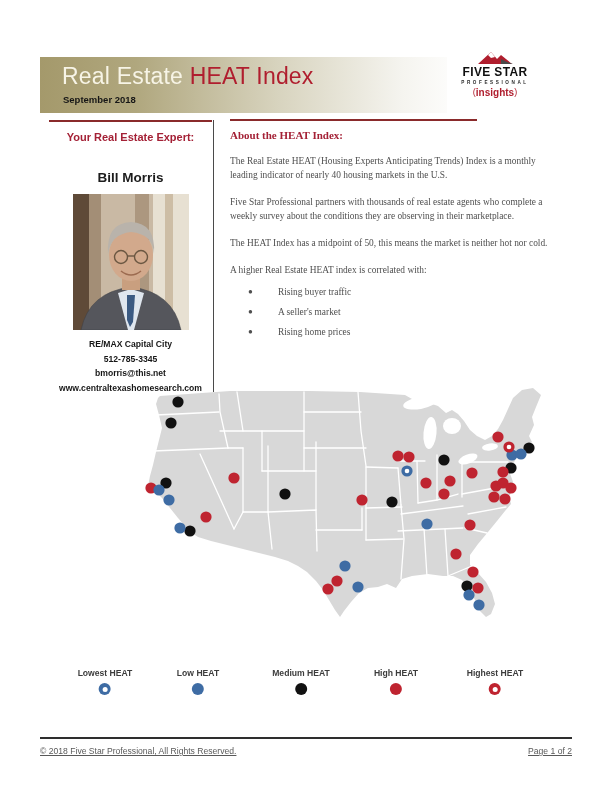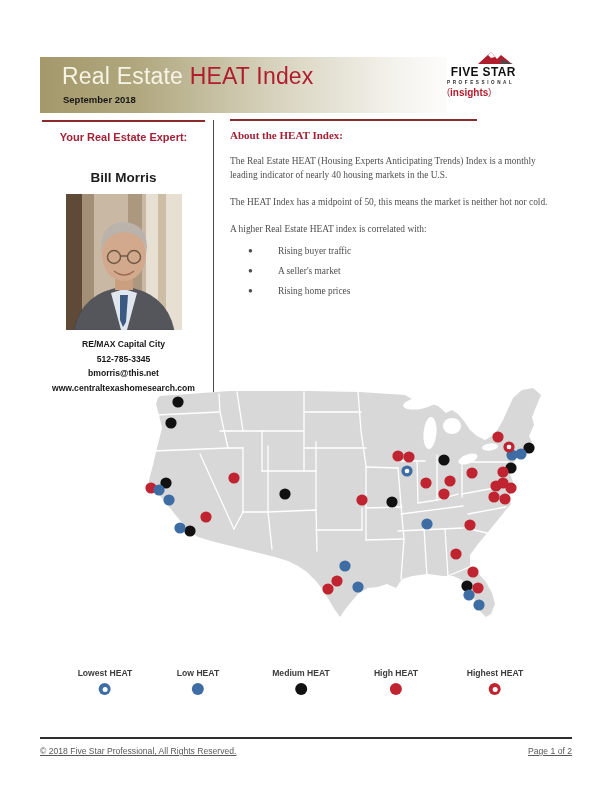--- a/index.html
+++ b/index.html
@@ -9,30 +9,30 @@
 
   
   .header-band { position:absolute; left:40px; top:57px; width:532px; height:56px;
     background:linear-gradient(90deg,#a4996b 0%,#b0a77e 18%,#d8d4bf 45%,#f5f4ef 68%,#ffffff 80%); }
   .header-title { position:absolute; left:22px; top:6px; font-size:23px; font-weight:normal; letter-spacing:.2px; }
   .header-title .t-light { color:#f7f4e6; }
   .header-title .t-accent { color:#b01e2e; }
   .header-date { position:absolute; left:23px; top:37px; font-size:9.5px; font-weight:bold; color:#161616; }
 
   
-  .logo { position:absolute; left:447px; top:50px; width:96px; height:68px; text-align:left; background:#fff; }
+  .logo { position:absolute; left:447px; top:50px; width:96px; height:68px; text-align:center; background:#fff; }
   .logo-mountain { display:block; margin:0 auto; }
   .logo-name { font-size:13px; font-weight:bold; color:#101010; letter-spacing:.4px; line-height:13px; transform:scaleX(.92); }
   .logo-sub { font-size:4.6px; font-weight:bold; color:#2a2a2a; letter-spacing:2.6px; margin-top:1.5px; }
   .logo-tagline { font-size:10px; font-weight:bold; color:#b01e2e; margin-top:2px; }
   .logo-paren { font-weight:normal; font-size:9px; position:relative; top:-.5px; }
 
   
   .col-divider { position:absolute; left:213px; top:120px; width:1px; height:272px; background:#4a4a4a; }
-  .expert-col { position:absolute; left:42px; top:120px; width:163px; text-align:center; }
+  .expert-col { position:absolute; left:49px; top:120px; width:163px; text-align:center; }
   .expert-rule { height:2px; background:#8a2a2b; margin-bottom:9px; }
   .expert-heading { color:#a42136; font-size:11px; font-weight:bold; }
   .expert-name { color:#1c1c1c; font-size:13.5px; font-weight:bold; margin-top:27px; }
   .expert-photo { display:block; margin:9px auto 0; width:116px; height:136px; }
   .expert-contact { margin-top:7px; font-size:8.6px; font-weight:bold; color:#161616; line-height:14.5px; }
 
   .about-col { position:absolute; left:230px; top:119px; width:332px;font-family:Liberation Serif, serif; }
   .about-rule { height:2px; background:#8a2a2b; width:247px; margin-bottom:8px; }
   .about-heading { color:#a42136; font-size:11px; font-weight:bold; }
   .about-col p { font-size:9.4px; color:#4f4f4f; line-height:14px; margin-top:13px; width:318px; }
@@ -108,20 +108,21 @@
       <div>512-785-3345</div>
       <div>bmorris@this.net</div>
       <div>www.centraltexashomesearch.com</div>
     </div>
   </div>
 
   <div class="about-col">
     <div class="about-rule"></div>
     <div class="about-heading">About the HEAT Index:</div>
     <p>The Real Estate HEAT (Housing Experts Anticipating Trends) Index is a monthly leading indicator of nearly 40 housing markets in the U.S.</p>
+    <p>Five Star Professional partners with thousands of real estate agents who complete a weekly survey about the conditions they are observing in their marketplace.</p>
     <p>The HEAT Index has a midpoint of 50, this means the market is neither hot nor cold.</p>
     <p>A higher Real Estate HEAT index is correlated with:</p>
     <ul class="about-bullets">
       <li>
           <span class="bullet-glyph">●</span>
           <span>Rising buyer traffic</span>
         </li>
       <li>
           <span class="bullet-glyph">●</span>
           <span>A seller's market</span>

